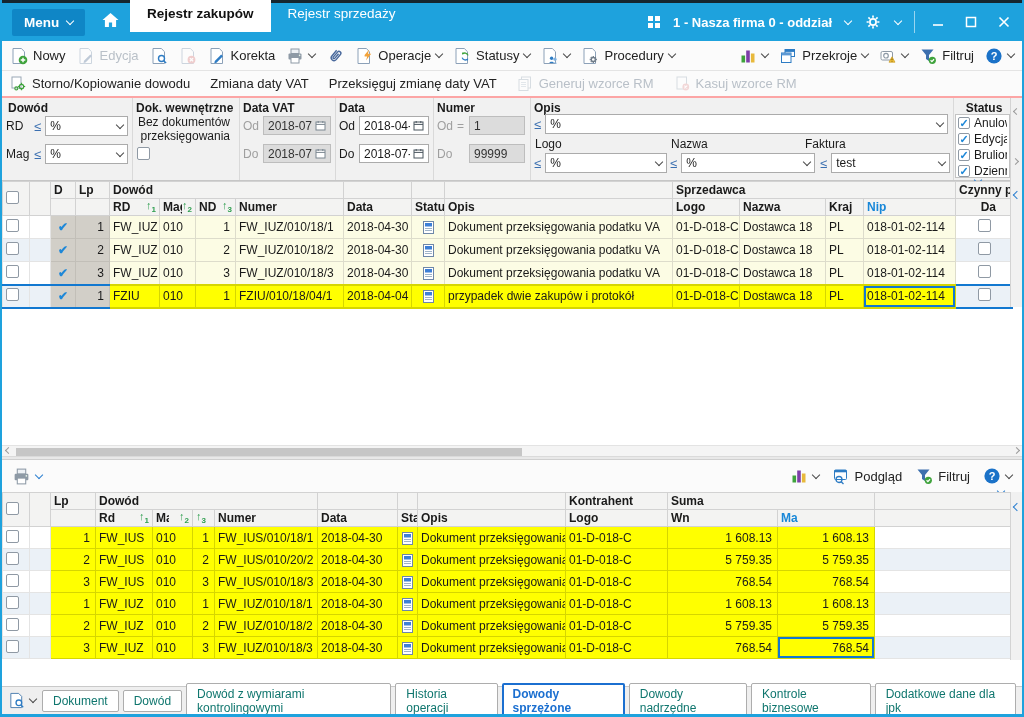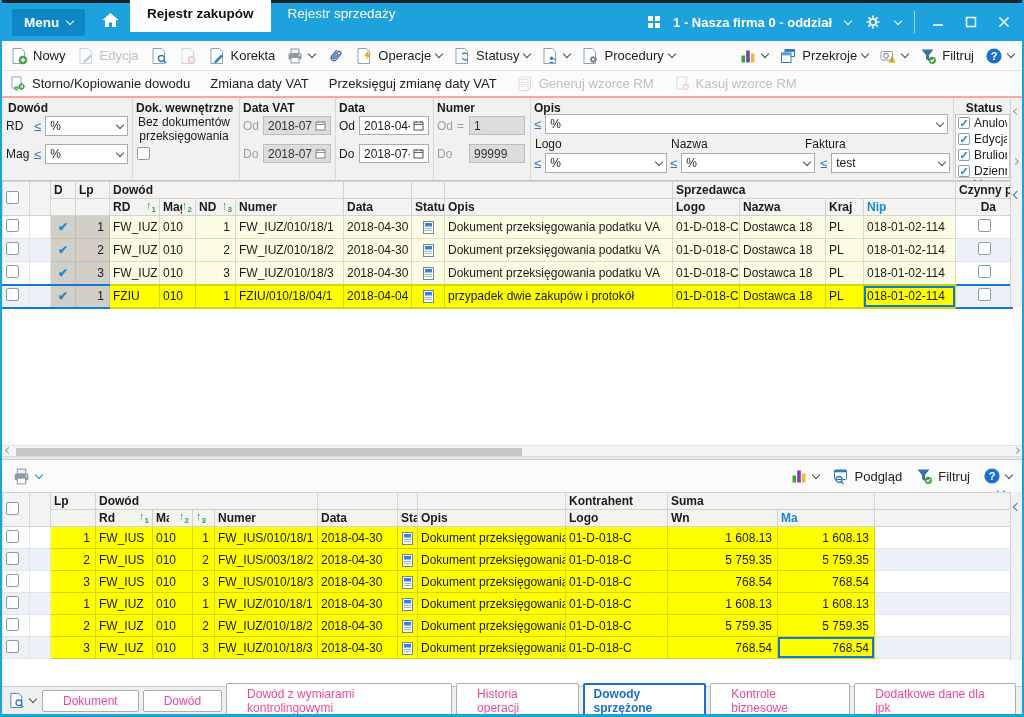--- a/index.html
+++ b/index.html
@@ -106,21 +106,21 @@
   #sep2{top:457px;height:3px;background:#E8E8E8;border-bottom:1px solid #CFCFCF;}
   #previewbar{top:460px;height:32px;background:#FBFBFB;display:flex;align-items:center;
               padding:0 10px;gap:10px;font-size:13px;}
   #preview-right{margin-left:auto;display:flex;align-items:center;gap:13px;}
   #expander-chev{position:absolute;right:18px;bottom:-2px;}
 
   
   #bottomtabs{top:686px;height:28px;background:#EFEFEF;border-top:1px solid #C9C9C9;
               display:flex;align-items:center;padding:0 6px;gap:6px;}
   #btab-host{display:flex;align-items:center;gap:4px;}
-  .btab{background:#fff;border:1px solid #ADADAD;border-radius:2px;padding:3px 20px;font-size:12px;color:#ec4899;}
+  .btab{background:#fff;border:1px solid #ADADAD;border-radius:2px;padding:3px 10px;font-size:12px;color:#0f766e;}
   .btab.active{color:#1B6FD0;font-weight:bold;border:2px solid #1B6FD0;padding:2px 9px;}
   #bottomedge{top:714px;height:3px;background:#1EA2DD;}
 </style>
 </head>
 <body>
 
 <div id="win">
 
   <div class="band" id="titlebar">
     <div id="topdark"></div>
@@ -371,21 +371,21 @@
         <span class="le">≤</span>
         <span class="dd" style="flex:1">
             <span class="val">%</span>
             <span class="chev dk"></span>
           </span>
       </div>
     </div>
 
     <div class="fgroup" style="left:132px;width:103px">
       <div class="ftitle">Dok. wewnętrzne</div>
-      <div style="position:absolute;right:7px;top:16px;text-align:center;line-height:14px">
+      <div style="position:absolute;right:7px;top:16px;text-align:right;line-height:14px">
         <div>Bez dokumentów</div>
         <div>przeksięgowania</div>
       </div>
       <span class="cb" style="position:absolute;left:3px;top:48px"></span>
     </div>
 
     <div class="fgroup" style="left:239px;width:93px">
       <div class="ftitle">Data VAT</div>
       <div class="frow" style="top:17px;left:2px">
         <span class="dim" style="width:16px">Od</span>
@@ -831,21 +831,21 @@
       <td class="tail"></td>
     </tr>
 
     <tr>
       <td class="lead"><span class="cb"></span></td>
       <td class="lead"></td>
       <td class="yel num">2</td>
       <td class="yel">FW_IUS</td>
       <td class="yel">010</td>
       <td class="yel num">2</td>
-      <td class="yel">FW_IUS/003/18/2</td>
+      <td class="yel">FW_IUS/010/20/2</td>
       <td class="yel">2018-04-30</td>
       <td class="yel stat" style="padding:0"><svg width="13" height="13" viewBox="0 0 13 13">
                 <rect x="1.5" y=".5" width="10" height="12" fill="#fff" stroke="#6E87A8"></rect>
                 <rect x="3" y="2" width="7" height="3.5" fill="#3D7FD6"></rect>
                 <rect x="3" y="7" width="7" height="1" fill="#9FB3C8"></rect>
                 <rect x="3" y="9" width="7" height="1" fill="#9FB3C8"></rect>
               </svg></td>
       <td class="yel">Dokument przeksięgowania p</td>
       <td class="yel">01-D-018-C</td>
       <td class="yel num">5 759.35</td>
@@ -960,20 +960,21 @@
     <span class="btab"><span>Dokument</span></span>
 
     <span class="btab"><span>Dowód</span></span>
 
     <span class="btab"><span>Dowód z wymiarami kontrolingowymi</span></span>
 
     <span class="btab"><span>Historia operacji</span></span>
 
     <span class="btab active"><span>Dowody sprzężone</span></span>
 
+    <span class="btab"><span>Dowody nadrzędne</span></span>
 
     <span class="btab"><span>Kontrole biznesowe</span></span>
 
     <span class="btab"><span>Dodatkowe dane dla jpk</span></span>
   </div>
   </div>
 
   <div class="band" id="bottomedge"></div>
 </div>
 

